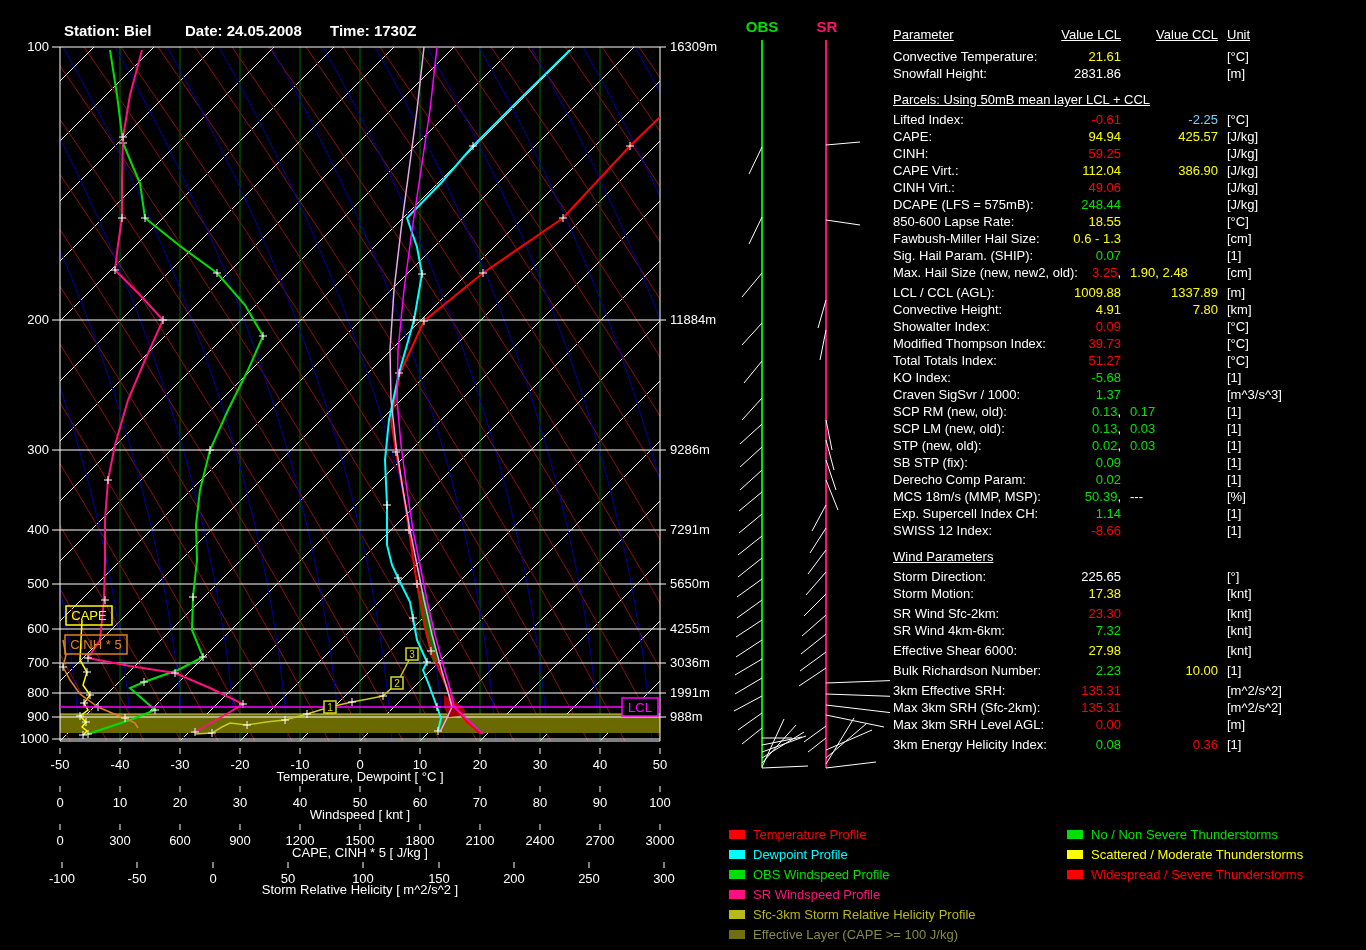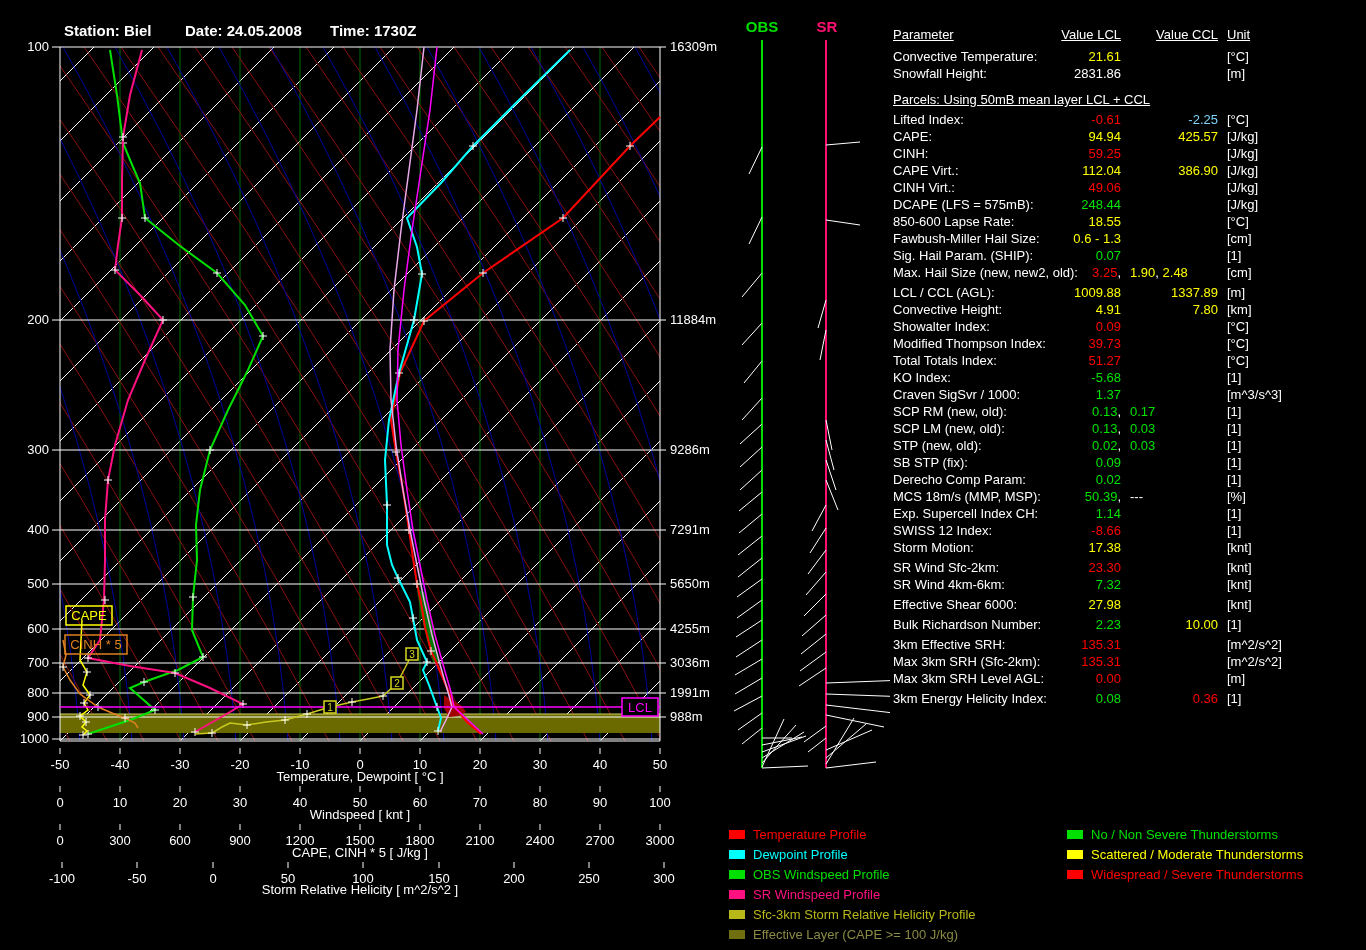--- a/index.html
+++ b/index.html
@@ -652,20 +652,27 @@
       <span class="c-v1"><span style="color: rgb(0, 228, 0);">1.14</span></span>
       <span class="c-v2r"></span>
       <span class="c-unit">[1]</span>
     </div>
     <div class="prow">
       <span class="c-label">SWISS 12 Index:</span>
       <span class="c-v1"><span style="color: rgb(255, 0, 0);">-8.66</span></span>
       <span class="c-v2r"></span>
       <span class="c-unit">[1]</span>
     </div>
+    <div class="psection">Wind Parameters</div>
+    <div class="prow">
+      <span class="c-label">Storm Direction:</span>
+      <span class="c-v1"><span style="color: rgb(255, 255, 255);">225.65</span></span>
+      <span class="c-v2r"></span>
+      <span class="c-unit">[°]</span>
+    </div>
     <div class="prow">
       <span class="c-label">Storm Motion:</span>
       <span class="c-v1"><span style="color: rgb(255, 255, 0);">17.38</span></span>
       <span class="c-v2r"></span>
       <span class="c-unit">[knt]</span>
     </div>
     <div class="prow gap">
       <span class="c-label">SR Wind Sfc-2km:</span>
       <span class="c-v1"><span style="color: rgb(255, 0, 0);">23.30</span></span>
       <span class="c-v2r"></span>

